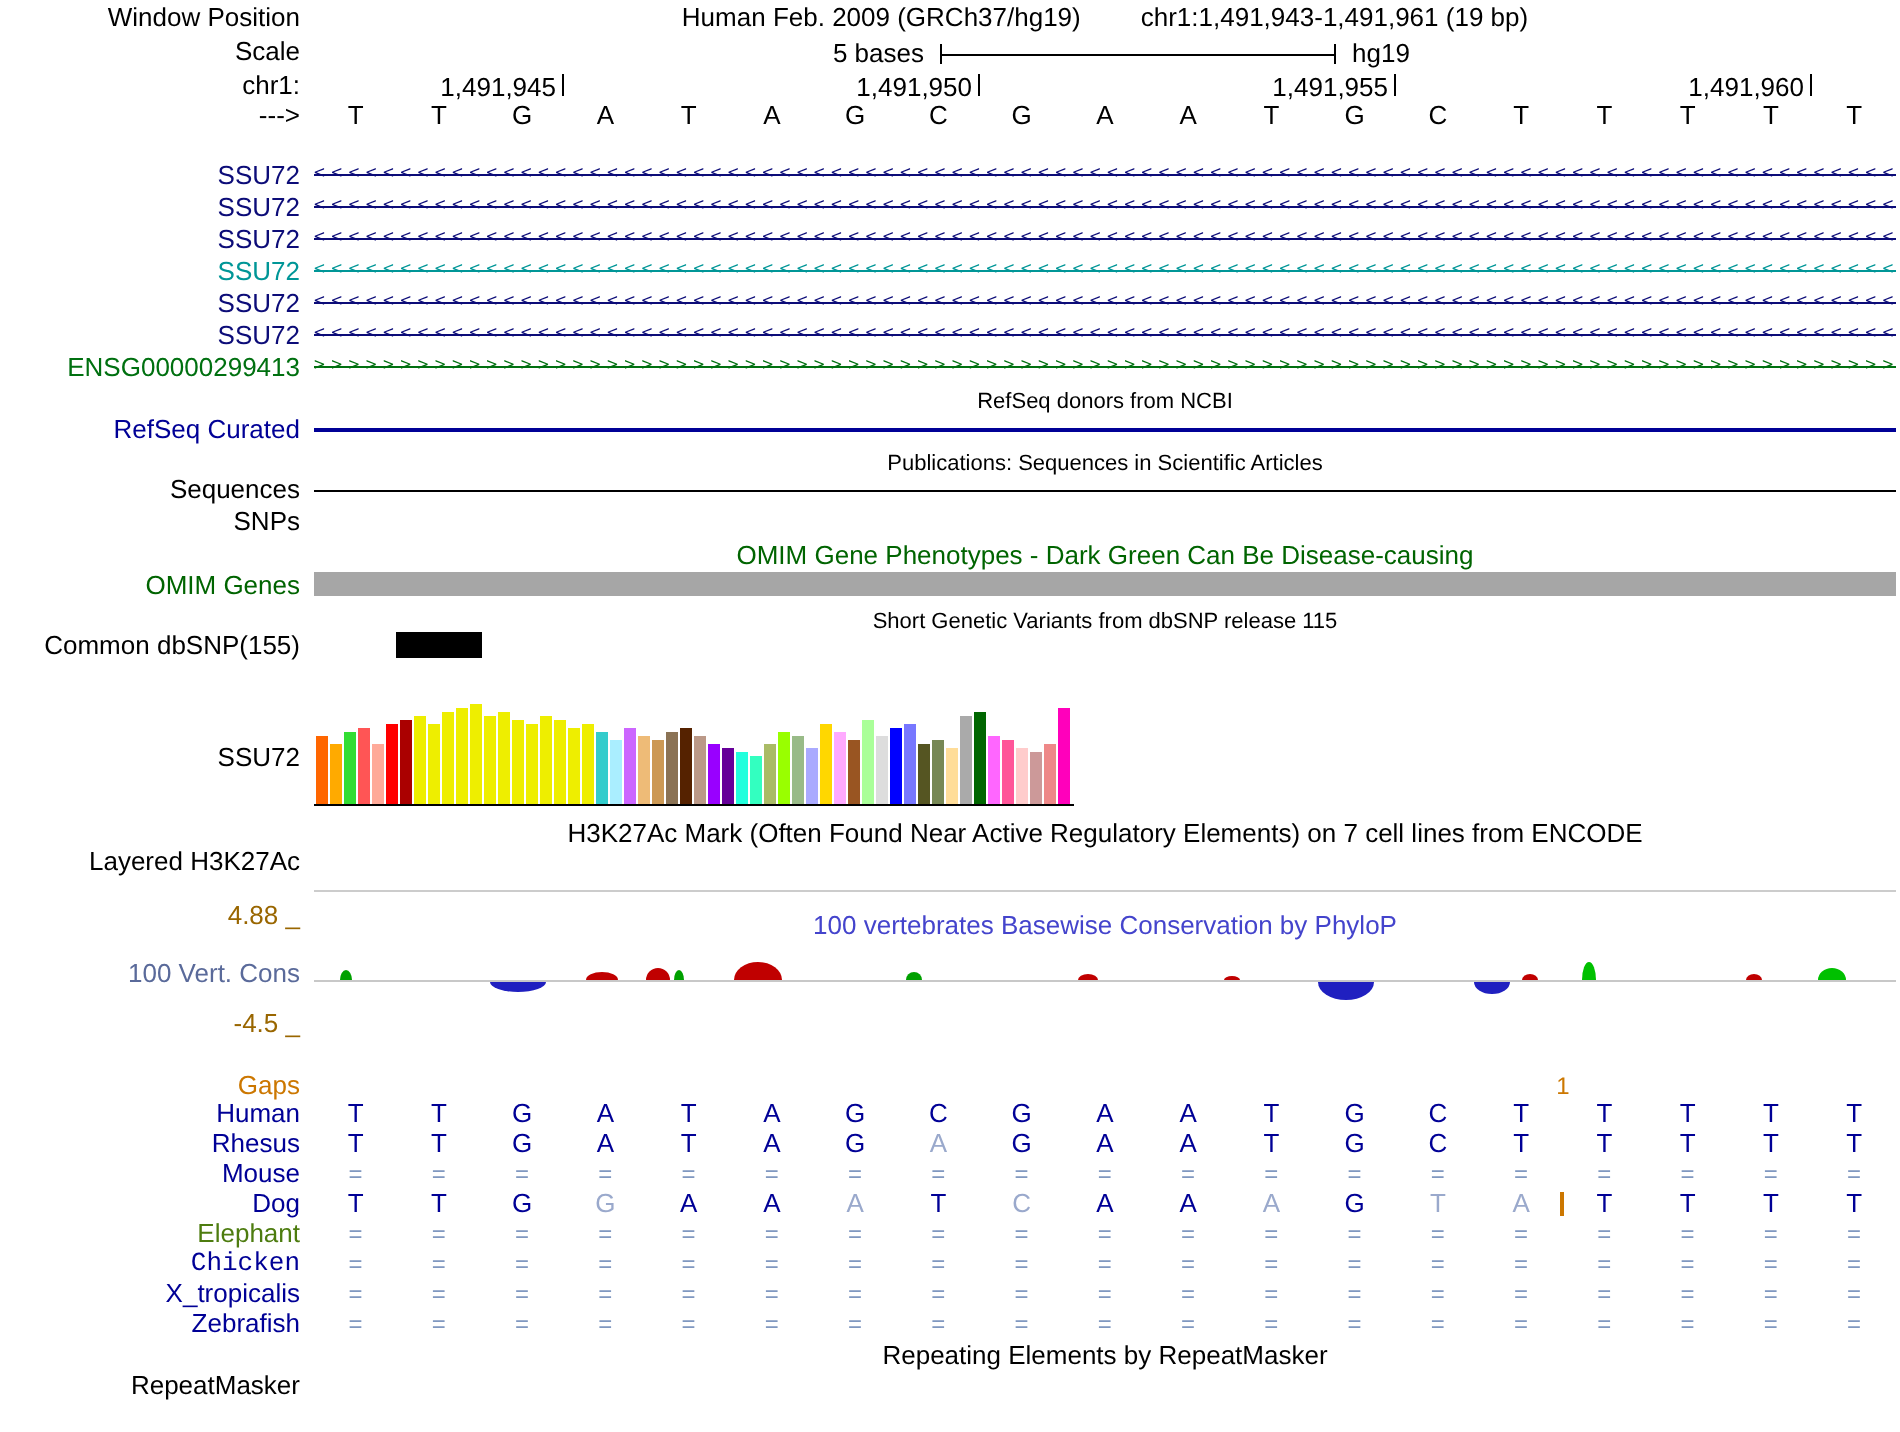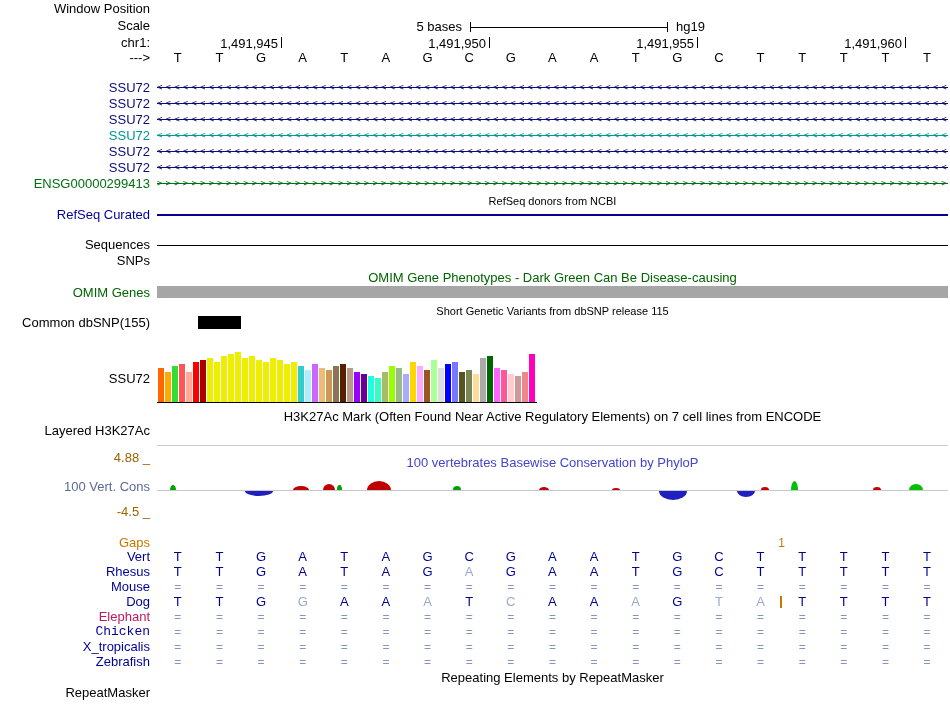--- a/index.html
+++ b/index.html
@@ -37,20 +37,24 @@
 .cons-mark.down{border-radius:0 0 50% 50%/0 0 100% 100%}
 .insert-tick{position:absolute;width:2px;background:#CC7700}
 .gap-num{position:absolute;font-size:12px;color:#CC7700;text-align:center;width:16px}
 </style>
 </head>
 <body>
 
 <div id="browser">
 
   <div class="left-label" style="top:2px">Window Position</div>
+  <div class="center-title header-flex" style="top:2px">
+    <span>Human Feb. 2009 (GRCh37/hg19)</span>
+    <span>chr1:1,491,943-1,491,961 (19 bp)</span>
+  </div>
 
   <div class="left-label" style="top:19px">Scale</div>
   <div class="scale-text">5 bases</div>
   <div class="scale-bar"></div>
   <div class="scale-assembly">hg19</div>
 
   <div class="left-label" style="top:36px">chr1:</div>
   <div>
       <span class="tick-label" style="right: 672px;">1,491,945</span>
       <span class="tick-line" style="left: 281px;"></span>
@@ -134,20 +138,21 @@
           <div class="hline"></div>
           <div class="chev">&gt;&gt;&gt;&gt;&gt;&gt;&gt;&gt;&gt;&gt;&gt;&gt;&gt;&gt;&gt;&gt;&gt;&gt;&gt;&gt;&gt;&gt;&gt;&gt;&gt;&gt;&gt;&gt;&gt;&gt;&gt;&gt;&gt;&gt;&gt;&gt;&gt;&gt;&gt;&gt;&gt;&gt;&gt;&gt;&gt;&gt;&gt;&gt;&gt;&gt;&gt;&gt;&gt;&gt;&gt;&gt;&gt;&gt;&gt;&gt;&gt;&gt;&gt;&gt;&gt;&gt;&gt;&gt;&gt;&gt;&gt;&gt;&gt;&gt;&gt;&gt;&gt;&gt;&gt;&gt;&gt;&gt;&gt;&gt;&gt;&gt;&gt;&gt;&gt;&gt;&gt;&gt;&gt;&gt;&gt;&gt;&gt;&gt;&gt;&gt;&gt;&gt;&gt;&gt;&gt;</div>
         </div>
       </div>
     </div>
 
   <div class="center-title small" style="top:194px">RefSeq donors from NCBI</div>
   <div class="left-label" style="top:208px;color:#000096">RefSeq Curated</div>
   <div class="hrule" style="top:214px;height:2px;background:#000096"></div>
 
+  <div class="center-title small" style="top:225px">Publications: Sequences in Scientific Articles</div>
   <div class="left-label" style="top:238px">Sequences</div>
   <div class="hrule" style="top:245px;height:1px"></div>
   <div class="left-label" style="top:254px">SNPs</div>
 
   <div class="center-title" style="top:271px;color:#006400">OMIM Gene Phenotypes - Dark Green Can Be Disease-causing</div>
   <div class="left-label" style="top:286px;color:#006400">OMIM Genes</div>
   <div class="abs" style="left:157px;top:286px;width:791px;height:12px;background:#A6A6A6"></div>
 
   <div class="center-title small" style="top:304px">Short Genetic Variants from dbSNP release 115</div>
   <div class="left-label" style="top:316px">Common dbSNP(155)</div>
@@ -236,21 +241,21 @@
       <div class="cons-mark up" style="left: 604px; width: 8px; height: 3px; background: rgb(192, 0, 0); bottom: 20px;"></div>
       <div class="cons-mark up" style="left: 634px; width: 7px; height: 9px; background: rgb(0, 192, 0); bottom: 20px;"></div>
       <div class="cons-mark up" style="left: 716px; width: 8px; height: 3px; background: rgb(192, 0, 0); bottom: 20px;"></div>
       <div class="cons-mark up" style="left: 752px; width: 14px; height: 6px; background: rgb(0, 192, 0); bottom: 20px;"></div>
     </div>
 
   <div class="left-label" style="top:536px;color:#CC7700">Gaps</div>
   <div class="gap-num" style="left: 773.474px; top: 536px;">1</div>
   <div>
       <div class="aln-row" style="top: 550px;">
-        <div class="row-label" style="line-height: 14px; color: rgb(0, 0, 150);">Vert</div>
+        <div class="row-label" style="line-height: 14px; color: rgb(0, 0, 150);">Human</div>
         <div class="cells">
           <span class="cell">T</span>
           <span class="cell">T</span>
           <span class="cell">G</span>
           <span class="cell">A</span>
           <span class="cell">T</span>
           <span class="cell">A</span>
           <span class="cell">G</span>
           <span class="cell">C</span>
           <span class="cell">G</span>
@@ -333,21 +338,21 @@
           <span class="cell dim">T</span>
           <span class="cell dim">A</span>
           <span class="cell">T</span>
           <span class="cell">T</span>
           <span class="cell">T</span>
           <span class="cell">T</span>
         </div>
         <div class="insert-tick" style="left: 780.474px; top: 1px; height: 12px;"></div>
       </div>
       <div class="aln-row" style="top: 610px;">
-        <div class="row-label" style="line-height: 14px; color: #be185d; padding-left: 28px;">Elephant</div>
+        <div class="row-label" style="line-height: 14px; color: #4d7c0f; padding-left: 28px;">Elephant</div>
         <div class="cells">
           <span class="cell eq">=</span>
           <span class="cell eq">=</span>
           <span class="cell eq">=</span>
           <span class="cell eq">=</span>
           <span class="cell eq">=</span>
           <span class="cell eq">=</span>
           <span class="cell eq">=</span>
           <span class="cell eq">=</span>
           <span class="cell eq">=</span>

